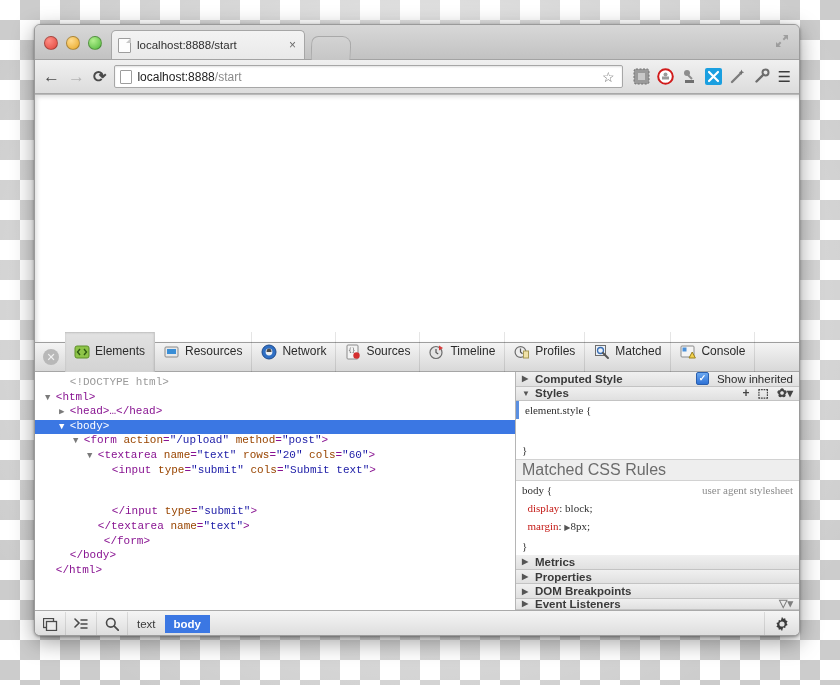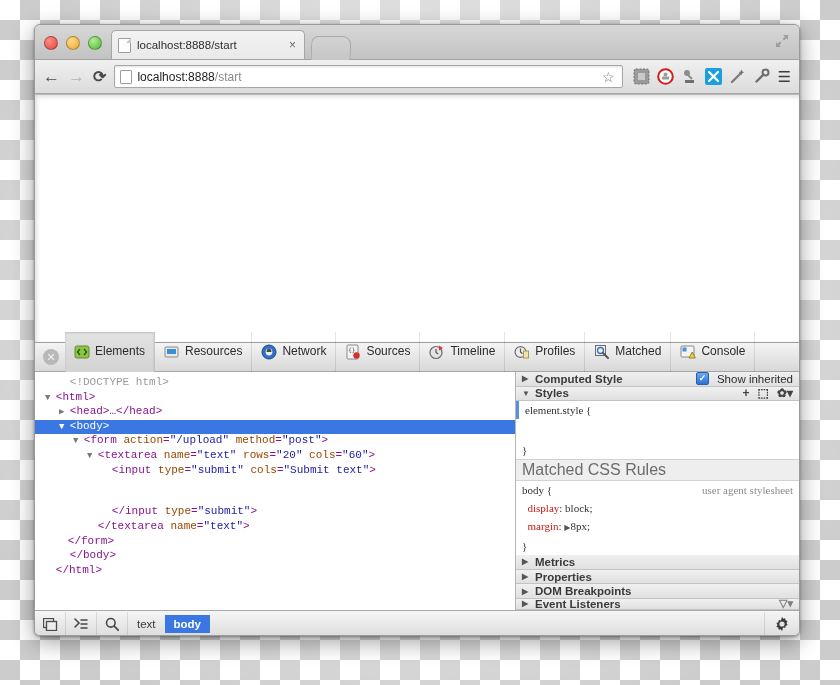--- a/index.html
+++ b/index.html
@@ -423,21 +423,21 @@
           <div class="node" style="padding-left: 10px;"><span class="tw">▼ </span><span>&lt;html&gt;</span></div>
           <div class="node" style="padding-left: 24px;"><span class="tw">▶ </span><span>&lt;head&gt;…&lt;/head&gt;</span></div>
           <div class="node selected" style="padding-left: 24px;"><span class="tw">▼ </span><span>&lt;body&gt;</span></div>
           <div class="node" style="padding-left: 38px;"><span class="tw">▼ </span><span>&lt;form <span class="attr-name">action</span>=<span class="attr-val">"/upload"</span> <span class="attr-name">method</span>=<span class="attr-val">"post"</span>&gt;</span></div>
           <div class="node" style="padding-left: 52px;"><span class="tw">▼ </span><span>&lt;textarea <span class="attr-name">name</span>=<span class="attr-val">"text"</span> <span class="attr-name">rows</span>=<span class="attr-val">"20"</span> <span class="attr-name">cols</span>=<span class="attr-val">"60"</span>&gt;</span></div>
           <div class="node" style="padding-left: 66px;"><span class="tw">  </span><span>&lt;input <span class="attr-name">type</span>=<span class="attr-val">"submit"</span> <span class="attr-name">cols</span>=<span class="attr-val">"Submit text"</span>&gt;</span></div>
           <div class="node" style="padding-left: 10px;">&nbsp;</div>
           <div class="node" style="padding-left: 10px;">&nbsp;</div>
           <div class="node" style="padding-left: 66px;"><span class="tw">  </span><span>&lt;/input <span class="attr-name">type</span>=<span class="attr-val">"submit"</span>&gt;</span></div>
           <div class="node" style="padding-left: 52px;"><span class="tw">  </span><span>&lt;/textarea <span class="attr-name">name</span>=<span class="attr-val">"text"</span>&gt;</span></div>
-          <div class="node" style="padding-left: 22px;"><span class="tw">  </span><span>&lt;/form&gt;</span></div>
+          <div class="node" style="padding-left: 58px;"><span class="tw">  </span><span>&lt;/form&gt;</span></div>
           <div class="node" style="padding-left: 24px;"><span class="tw">  </span><span>&lt;/body&gt;</span></div>
           <div class="node" style="padding-left: 10px;"><span class="tw">  </span><span>&lt;/html&gt;</span></div>
         </div>
 
       <div class="styles-pane">
 
         <div class="sect-head">
           <span class="tri">▶</span>
           <span>Computed Style</span>
           <span class="head-icons">

